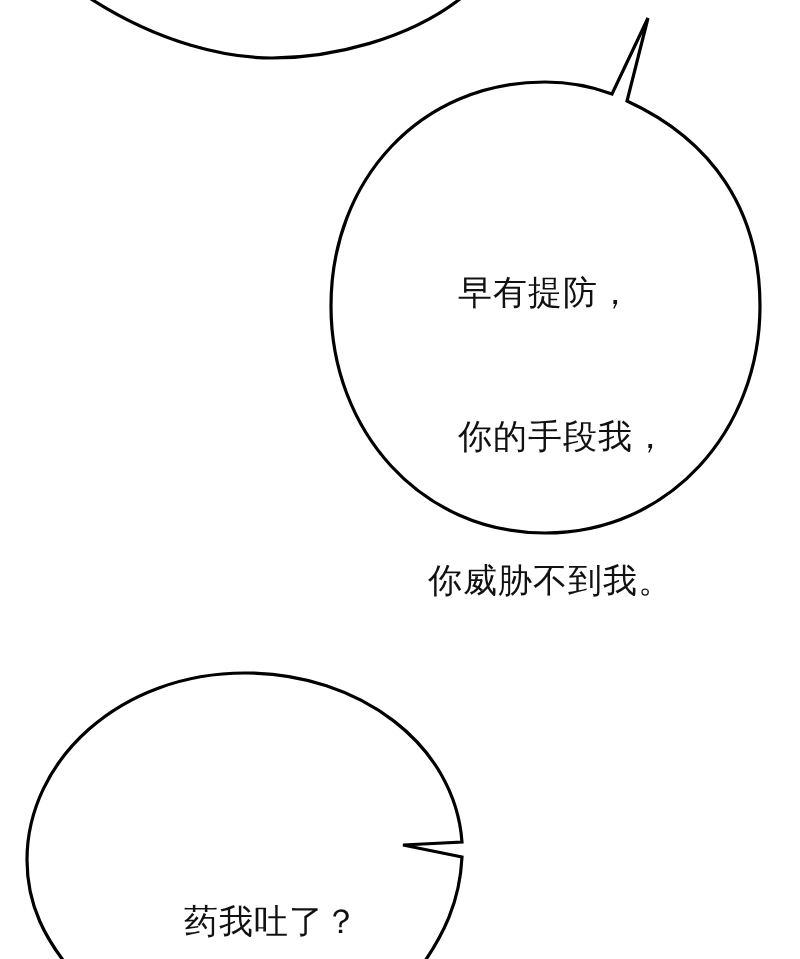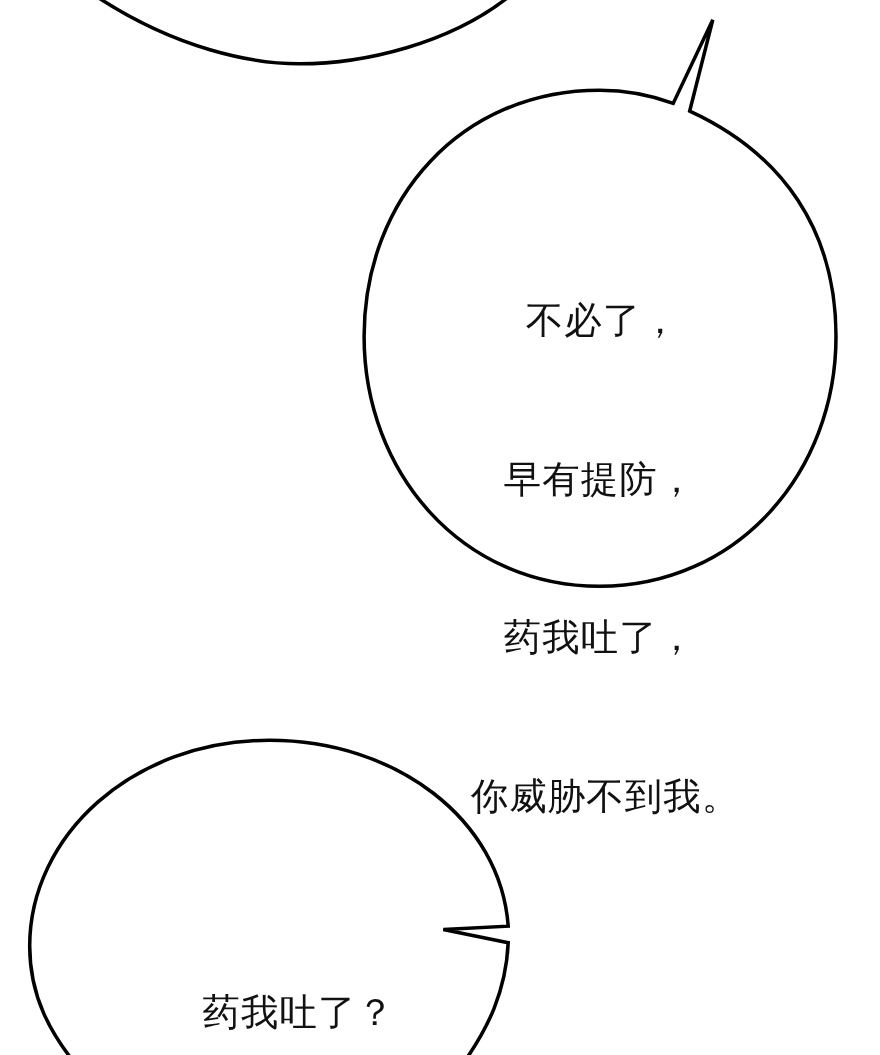--- a/index.html
+++ b/index.html
@@ -78,22 +78,21 @@
       C 120 673, 27 760, 27 860
       C 27 905, 45 940, 75 975
       L 415 975
       C 445 935, 460 900, 462 857
       L 403 845
       Z" fill="#ffffff" stroke="#000000" stroke-width="3.2" stroke-linejoin="miter"></path>
   </g>
 </svg>
 
 <div class="bubble-text" id="bubble2-text">
-  <span class="line l0">不必了，</span>
   <span class="line l2">早有提防，</span>
-  <span class="line l3">药我吐了，</span>
+  <span class="line l3">你的手段我，</span>
   <span class="line l4">你威胁不到我。</span>
 </div>
 
 <div class="bubble-text" id="bubble3-text">
   <span class="line l0">药我吐了？</span>
   
 </div>
 
 </body></html>

